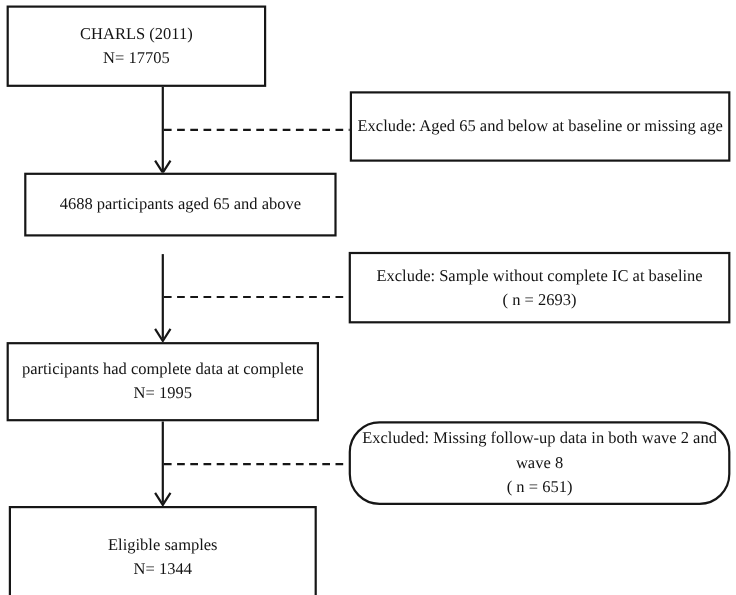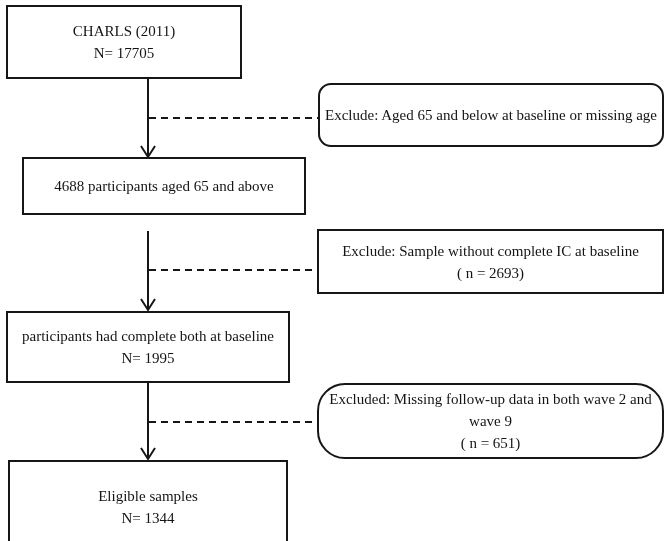--- a/index.html
+++ b/index.html
@@ -33,21 +33,21 @@
     justify-content: center;
     text-align: center;
     font-size: 15px;
     line-height: 22px;
     padding: 2px 8px;
   }
   .box-charls    { left: 6px;   top: 5px;   width: 236px; height: 74px; }
   .box-aged65    { left: 22px;   top: 157px; width: 284px; height: 58px; }
   .box-complete  { left: 6px;   top: 311px; width: 284px; height: 72px; }
   .box-eligible  { left: 8px;   top: 460px; width: 280px; height: 93px; }
-  .box-excl1     { left: 318px; top: 83px;  width: 346px; height: 64px; border-radius: 13px; }
+  .box-excl1     { left: 318px; top: 83px;  width: 346px; height: 64px; }
   .box-excl2     { left: 317px; top: 229px; width: 347px; height: 65px; }
   .box-excl3     { left: 317px; top: 383px; width: 347px; height: 76px; border-radius: 28px; }
   .line { white-space: nowrap; }
 </style>
 </head>
 <body>
 
 <div class="canvas">
 
   <svg class="connectors" width="669" height="541" viewBox="0 0 669 541">
@@ -68,37 +68,37 @@
   <div class="box box-charls">
     <div class="line">CHARLS (2011)</div>
     <div class="line">N= 17705</div>
   </div>
 
   <div class="box box-aged65">
     <div class="line">4688 participants aged 65 and above</div>
   </div>
 
   <div class="box box-complete">
-    <div class="line">participants had complete both at baseline</div>
+    <div class="line">participants had complete data at complete</div>
     <div class="line">N= 1995</div>
   </div>
 
   <div class="box box-eligible">
     <div class="line">Eligible samples</div>
     <div class="line">N= 1344</div>
   </div>
 
   <div class="box box-excl1">
     <div class="line">Exclude: Aged 65 and below at baseline or missing age</div>
   </div>
 
   <div class="box box-excl2">
     <div class="line">Exclude: Sample without complete IC at baseline</div>
     <div class="line">( n = 2693)</div>
   </div>
 
   <div class="box box-excl3">
     <div class="line">Excluded: Missing follow-up data in both wave 2 and</div>
-    <div class="line">wave 9</div>
+    <div class="line">wave 8</div>
     <div class="line">( n = 651)</div>
   </div>
 
 </div>
 
 </body></html>

